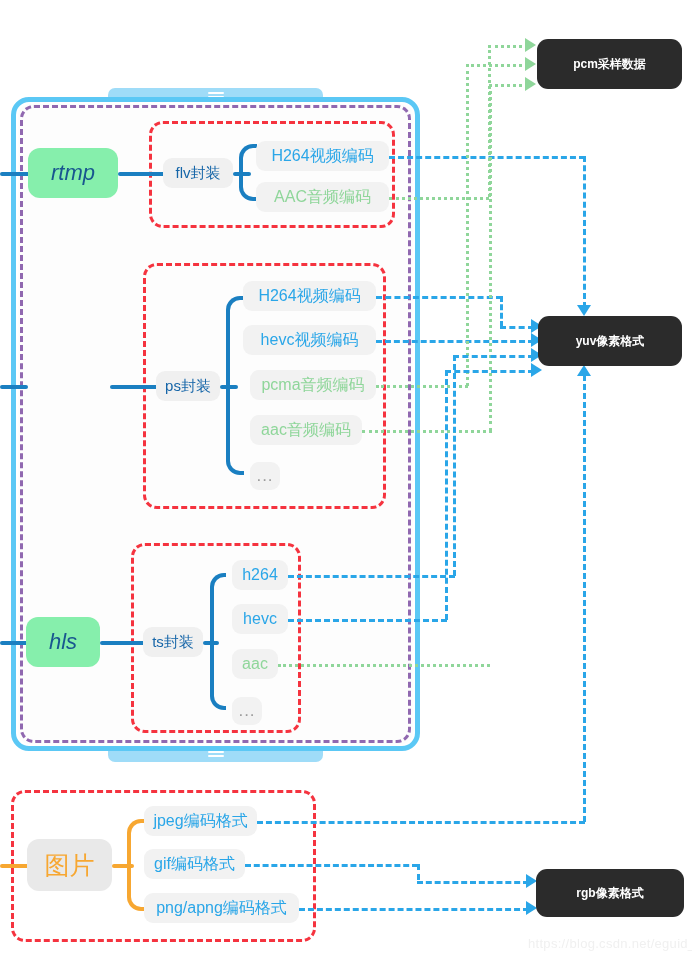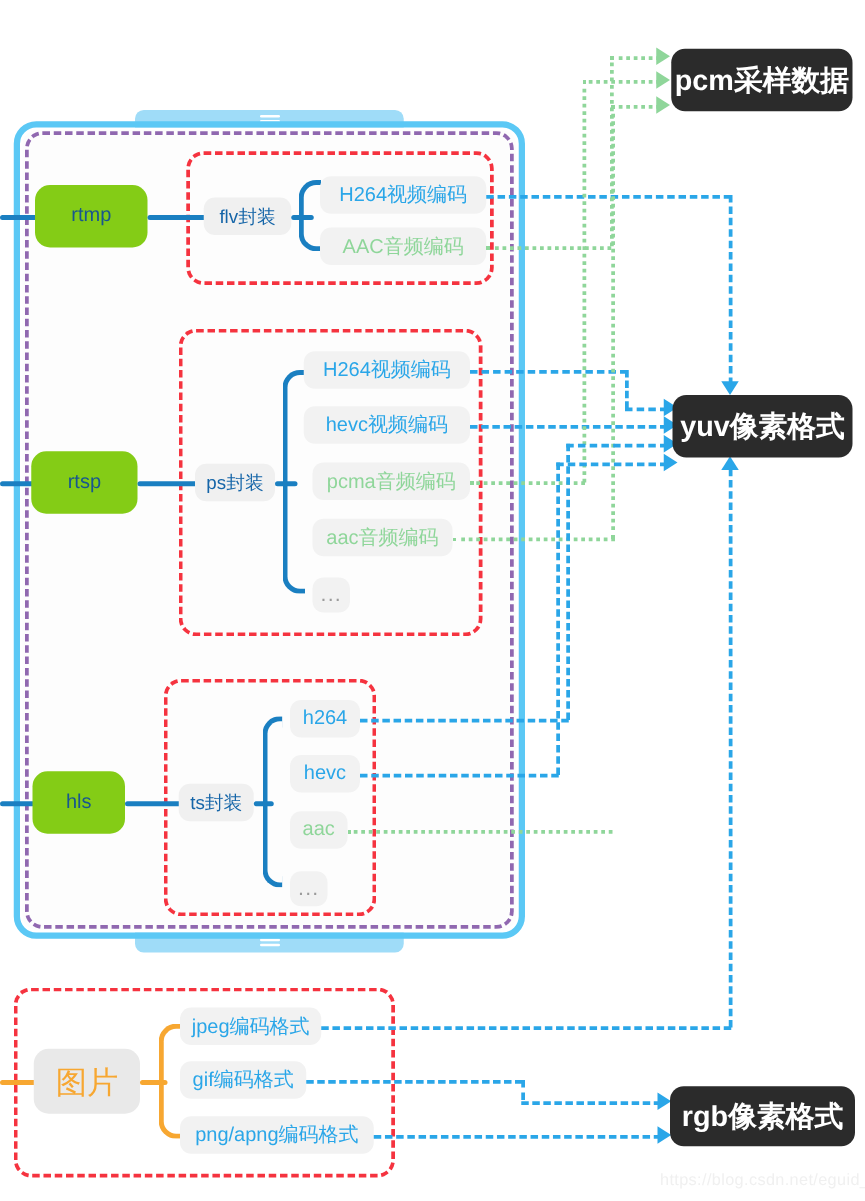--- a/index.html
+++ b/index.html
@@ -18,30 +18,30 @@
   .win-outer{position:absolute;border:5px solid #5bc8f5;border-radius:18px;background:transparent;box-sizing:border-box;}
   .win-inner{position:absolute;border:3px dashed #7e4fa3;border-radius:14px;box-sizing:border-box;opacity:.85;}
   .win-face{position:absolute;background:#fdfdfd;border-radius:12px;}
 
   
   .grp-red{position:absolute;border:3px dashed #f5333f;border-radius:14px;box-sizing:border-box;}
 
   
   .pill{position:absolute;background:#e9e9e9;border-radius:9px;display:flex;align-items:center;justify-content:center;
         color:#1565a8;box-sizing:border-box;white-space:nowrap;}
-  .pill.big{background:#84cc16;border-radius:12px;font-size:16px;color:#18568f;}
+  .pill.big{background:#86efac;border-radius:12px;font-size:22px;color:#18568f;font-style:italic;}
   .pill.mid{background:#f0f0f0;font-size:15px;color:#1565a8;}
   .pill.leaf{background:#f2f2f2;font-size:16px;color:#2aa6e8;}
   .pill.leaf.audio{color:#8fd69a;}
   .pill.img{background:#e9e9e9;border-radius:12px;font-size:25px;color:#f7a731;}
   .pill.dots{background:#f2f2f2;font-size:17px;color:#9b9b9b;letter-spacing:1px;}
 
   
   .term{position:absolute;background:#2b2b2b;border-radius:11px;display:flex;align-items:center;justify-content:center;
-        color:#fff;font-size:23px;font-weight:bold;box-sizing:border-box;}
+        color:#fff;font-size:12px;font-weight:bold;box-sizing:border-box;}
 
   
   .solid-h{position:absolute;background:#1a7fc1;height:4px;border-radius:2px;}
   .solid-h.or{background:#f7a731;}
 
   .brace{position:absolute;border:4px solid #1a7fc1;border-right:none;border-radius:14px 0 0 14px;box-sizing:border-box;}
   .brace.or{border-color:#f7a731;}
 
   .dash-h{position:absolute;height:0;border-top:3px dashed #2aa6e8;}
   .dash-v{position:absolute;width:0;border-left:3px dashed #2aa6e8;}
@@ -91,21 +91,20 @@
   <div class="arw d" style="left:577px;top:305px;"></div>
 
   <div class="dot-h" style="left:389px;top:197px;width:100px;"></div>
   <div class="dot-v" style="left:488px;top:45px;height:152px;"></div>
   <div class="dot-h" style="left:488px;top:45px;width:40px;"></div>
   <div class="arw rg" style="left:525px;top:38px;"></div>
 
   <div class="grp-red" style="left:143px;top:263px;width:243px;height:246px;"></div>
 
   <div class="solid-h" style="left:0px;top:385px;width:28px;"></div>
-  <div class="pill big" style="left:25px;top:361px;width:85px;height:50px;">rtsp</div>
   <div class="solid-h" style="left:110px;top:385px;width:48px;"></div>
   <div class="pill mid" style="left:156px;top:371px;width:64px;height:30px;">ps封装</div>
   <div class="solid-h" style="left:220px;top:385px;width:18px;"></div>
   <div class="brace" style="left:226px;top:296px;width:18px;height:179px;"></div>
 
   <div class="pill leaf" style="left:243px;top:281px;width:133px;height:30px;">H264视频编码</div>
   <div class="pill leaf audio" style="left:250px;top:370px;width:126px;height:30px;">pcma音频编码</div>
   <div class="pill leaf" style="left:243px;top:325px;width:133px;height:30px;">hevc视频编码</div>
   <div class="pill leaf audio" style="left:250px;top:415px;width:112px;height:30px;">aac音频编码</div>
   <div class="pill dots" style="left:250px;top:462px;width:30px;height:28px;">...</div>

